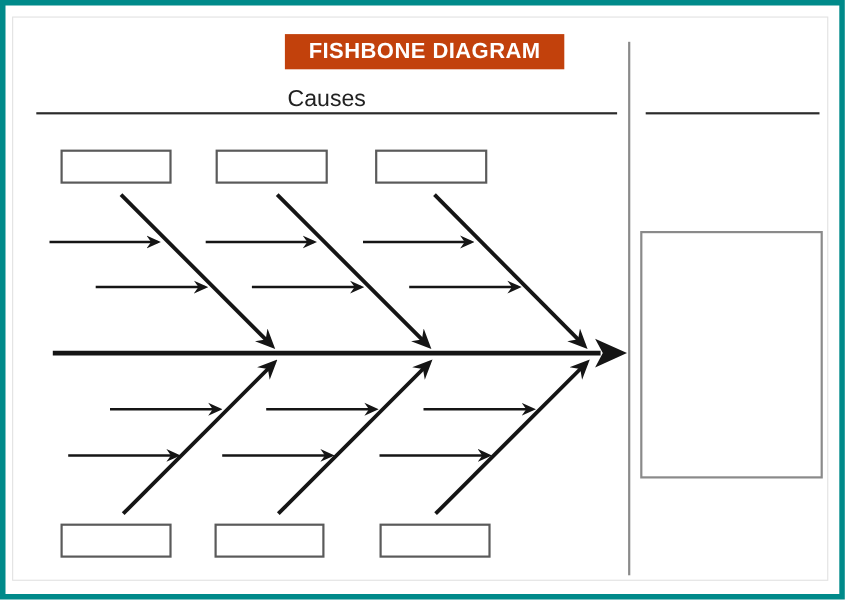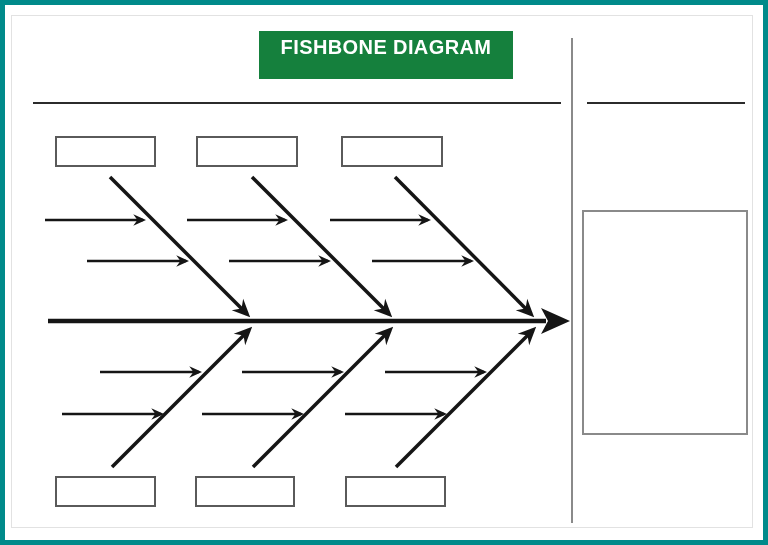--- a/index.html
+++ b/index.html
@@ -18,22 +18,22 @@
   }
   .inner-frame {
     position: absolute;
     left: 6px; top: 10px;
     width: 742px; height: 513px;
     border: 1px solid #e2e2e2;
   }
   .title-bar {
     position: absolute;
     left: 254px; top: 26px;
-    width: 254px; height: 48px;
-    background: #15803d;
+    width: 254px; height: 32px;
+    background: #c2410c;
     color: #ffffff;
     font-size: 20px;
     font-weight: 700;
     letter-spacing: 0.4px;
     text-align: center;
     line-height: 32px;
   }
   .section-label {
     position: absolute;
     top: 73px;
@@ -86,20 +86,21 @@
 <body>
 
 <div class="page">
 
   <div class="inner-frame"></div>
 
   <div class="title-bar">
     <span>FISHBONE DIAGRAM</span>
   </div>
 
+  <div class="section-label causes-label">Causes</div>
   <div class="underline causes-underline"></div>
 
   <div class="underline effect-underline"></div>
 
   <div class="divider"></div>
 
   <svg class="bones" width="768" height="545" viewBox="0 0 768 545">
     <defs>
       <marker id="ahBig" markerUnits="userSpaceOnUse" markerWidth="18" markerHeight="18" viewBox="0 0 10 10" refX="7.5" refY="5" orient="auto">
         <path d="M0,0.5 L10,5 L0,9.5 L3.2,5 Z" fill="#151515"></path>

